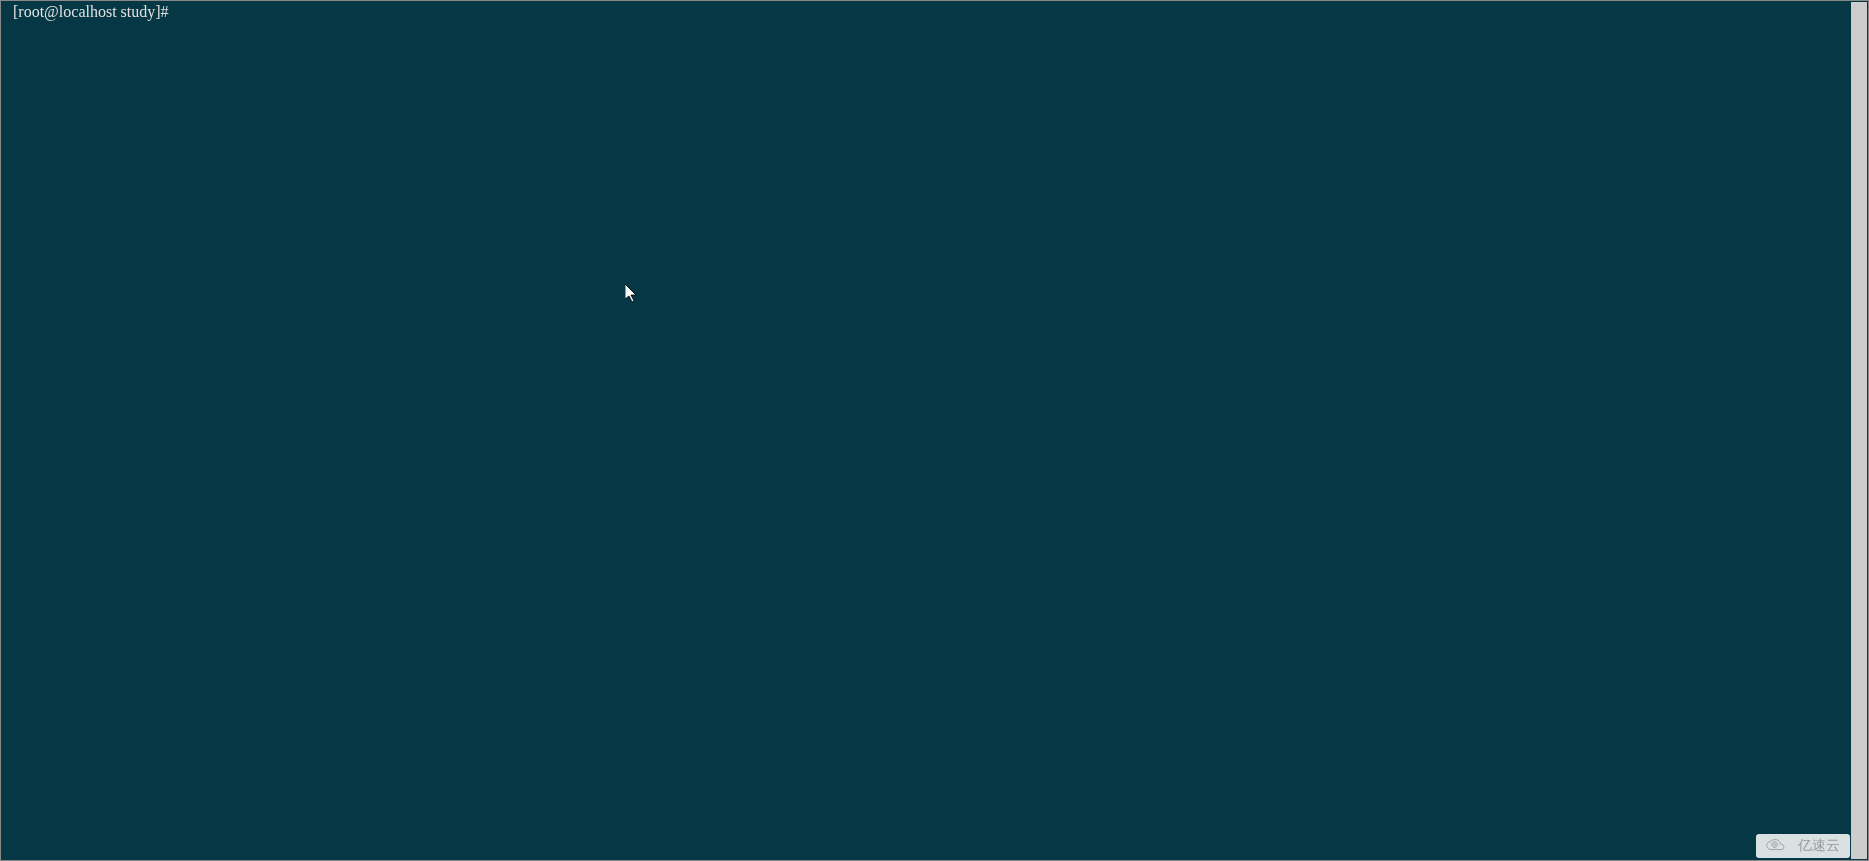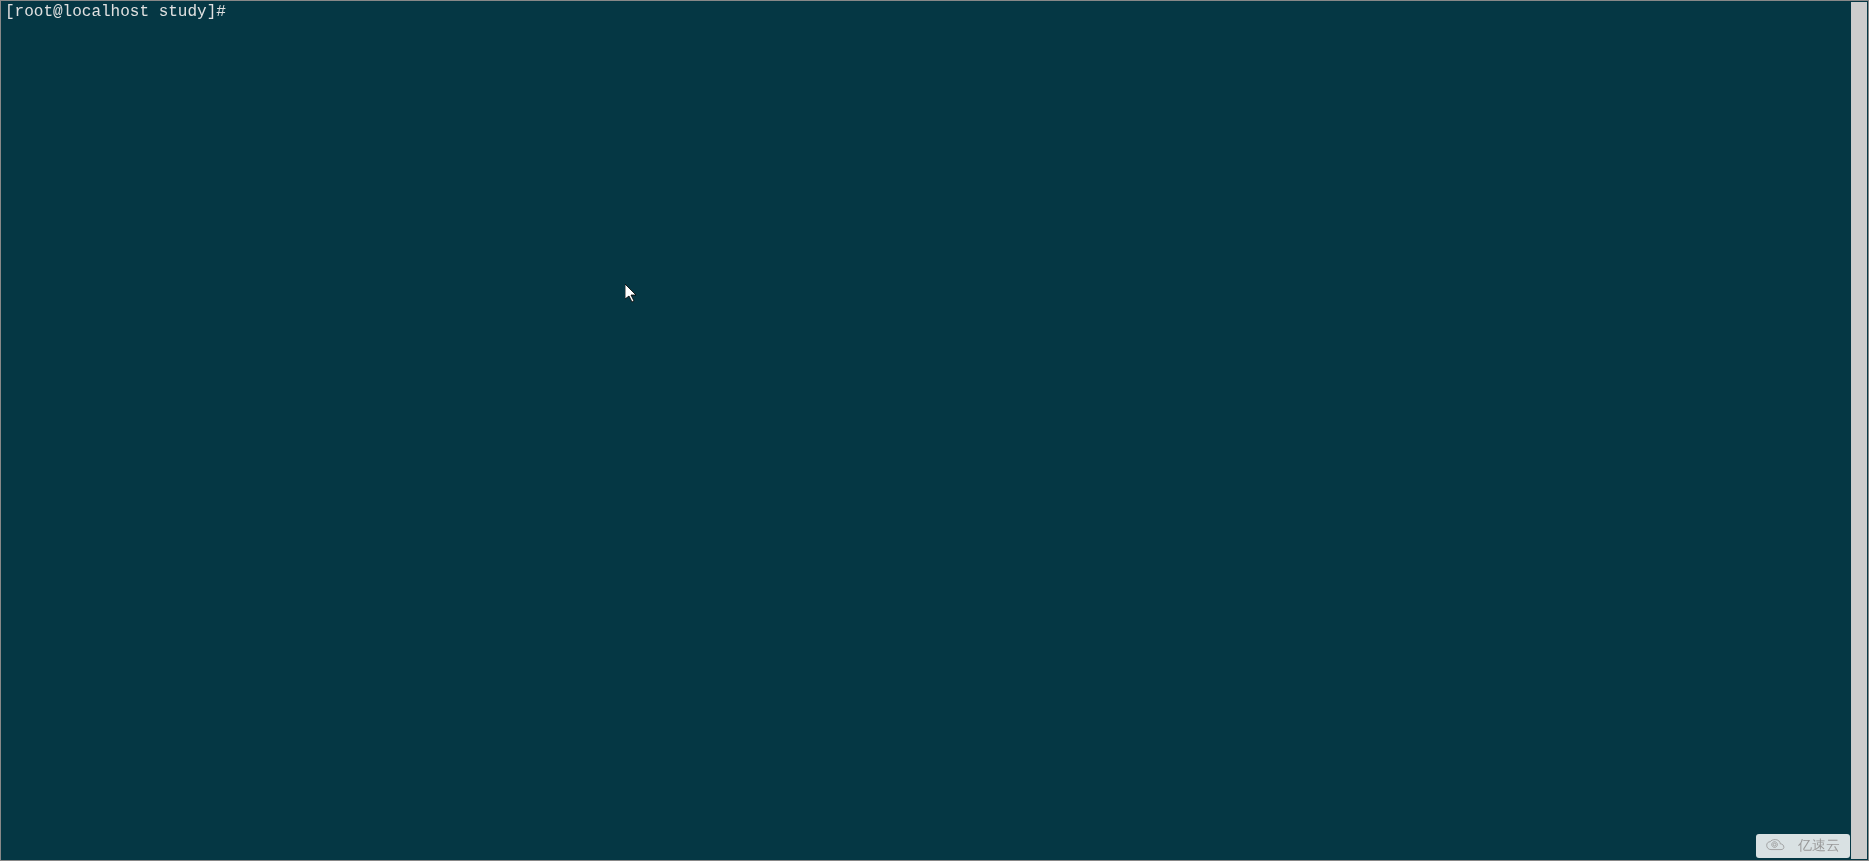--- a/index.html
+++ b/index.html
@@ -14,22 +14,23 @@
       font-family: "Courier New", Consolas, monospace;
       font-size: 16px;
       color: #d0d0d0;
       overflow: hidden;
       position: relative;
       border: 1px solid #888;
     }
     .terminal {
       width: 100%;
       height: 100%;
-      padding: 2px 4px;
+      padding: 2px 12px;
       position: relative;
+      font-family: Liberation Serif, serif;
     }
     .prompt-line {
       white-space: pre;
       color: #e0e0e0;
       font-weight: normal;
       line-height: 18px;
     }
     .cursor-area {
       display: inline-block;
     }

